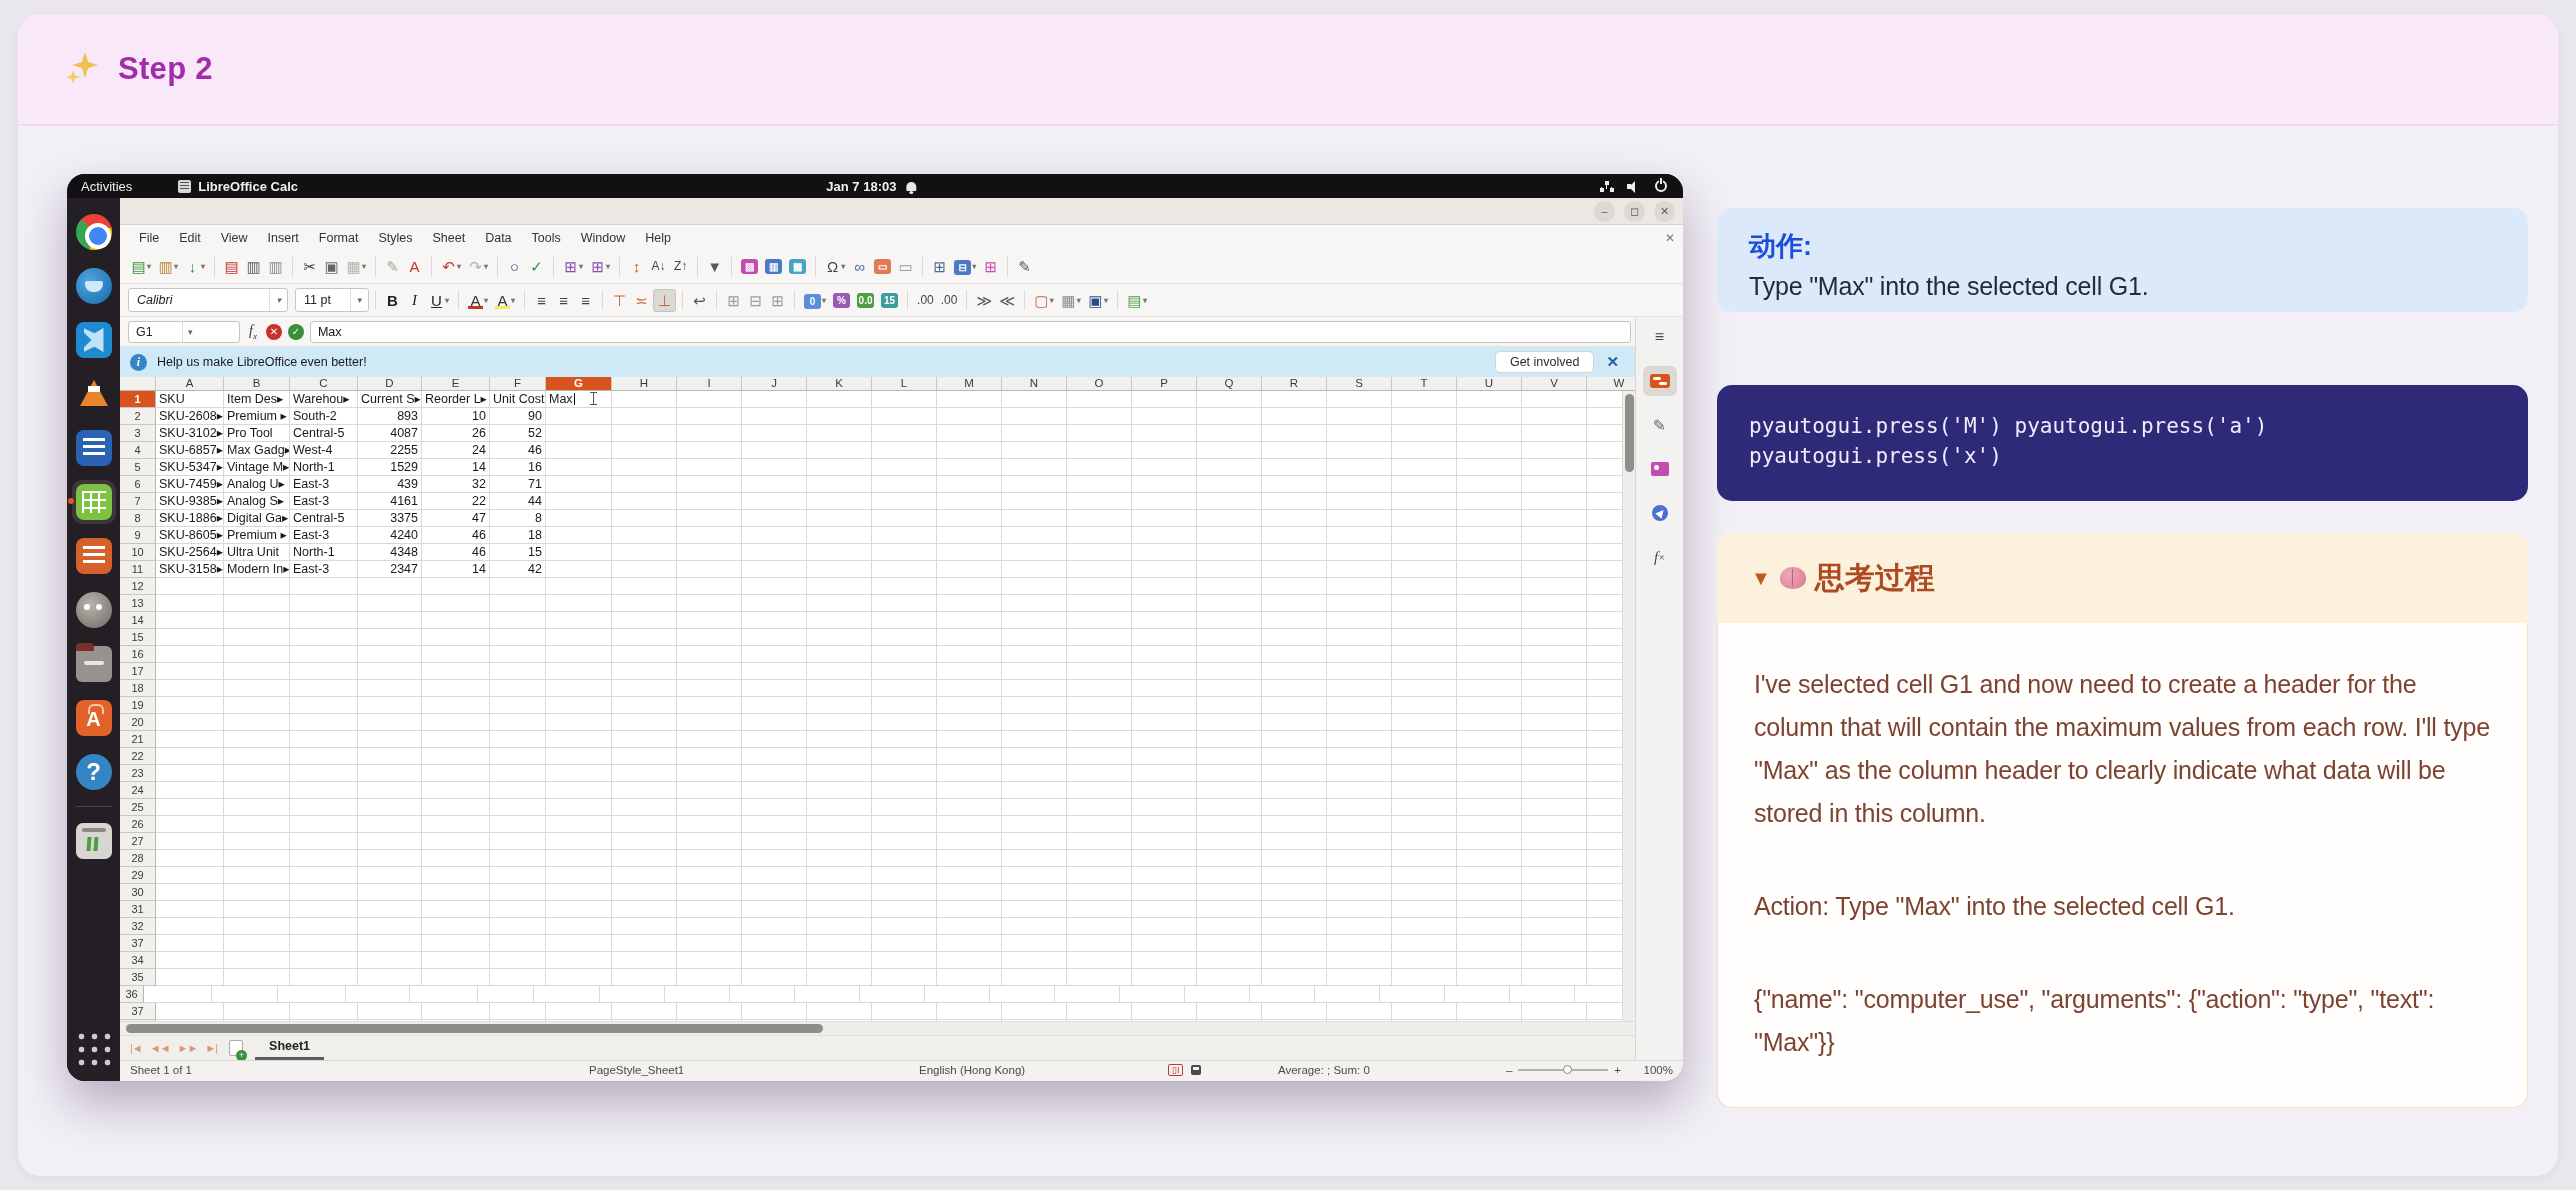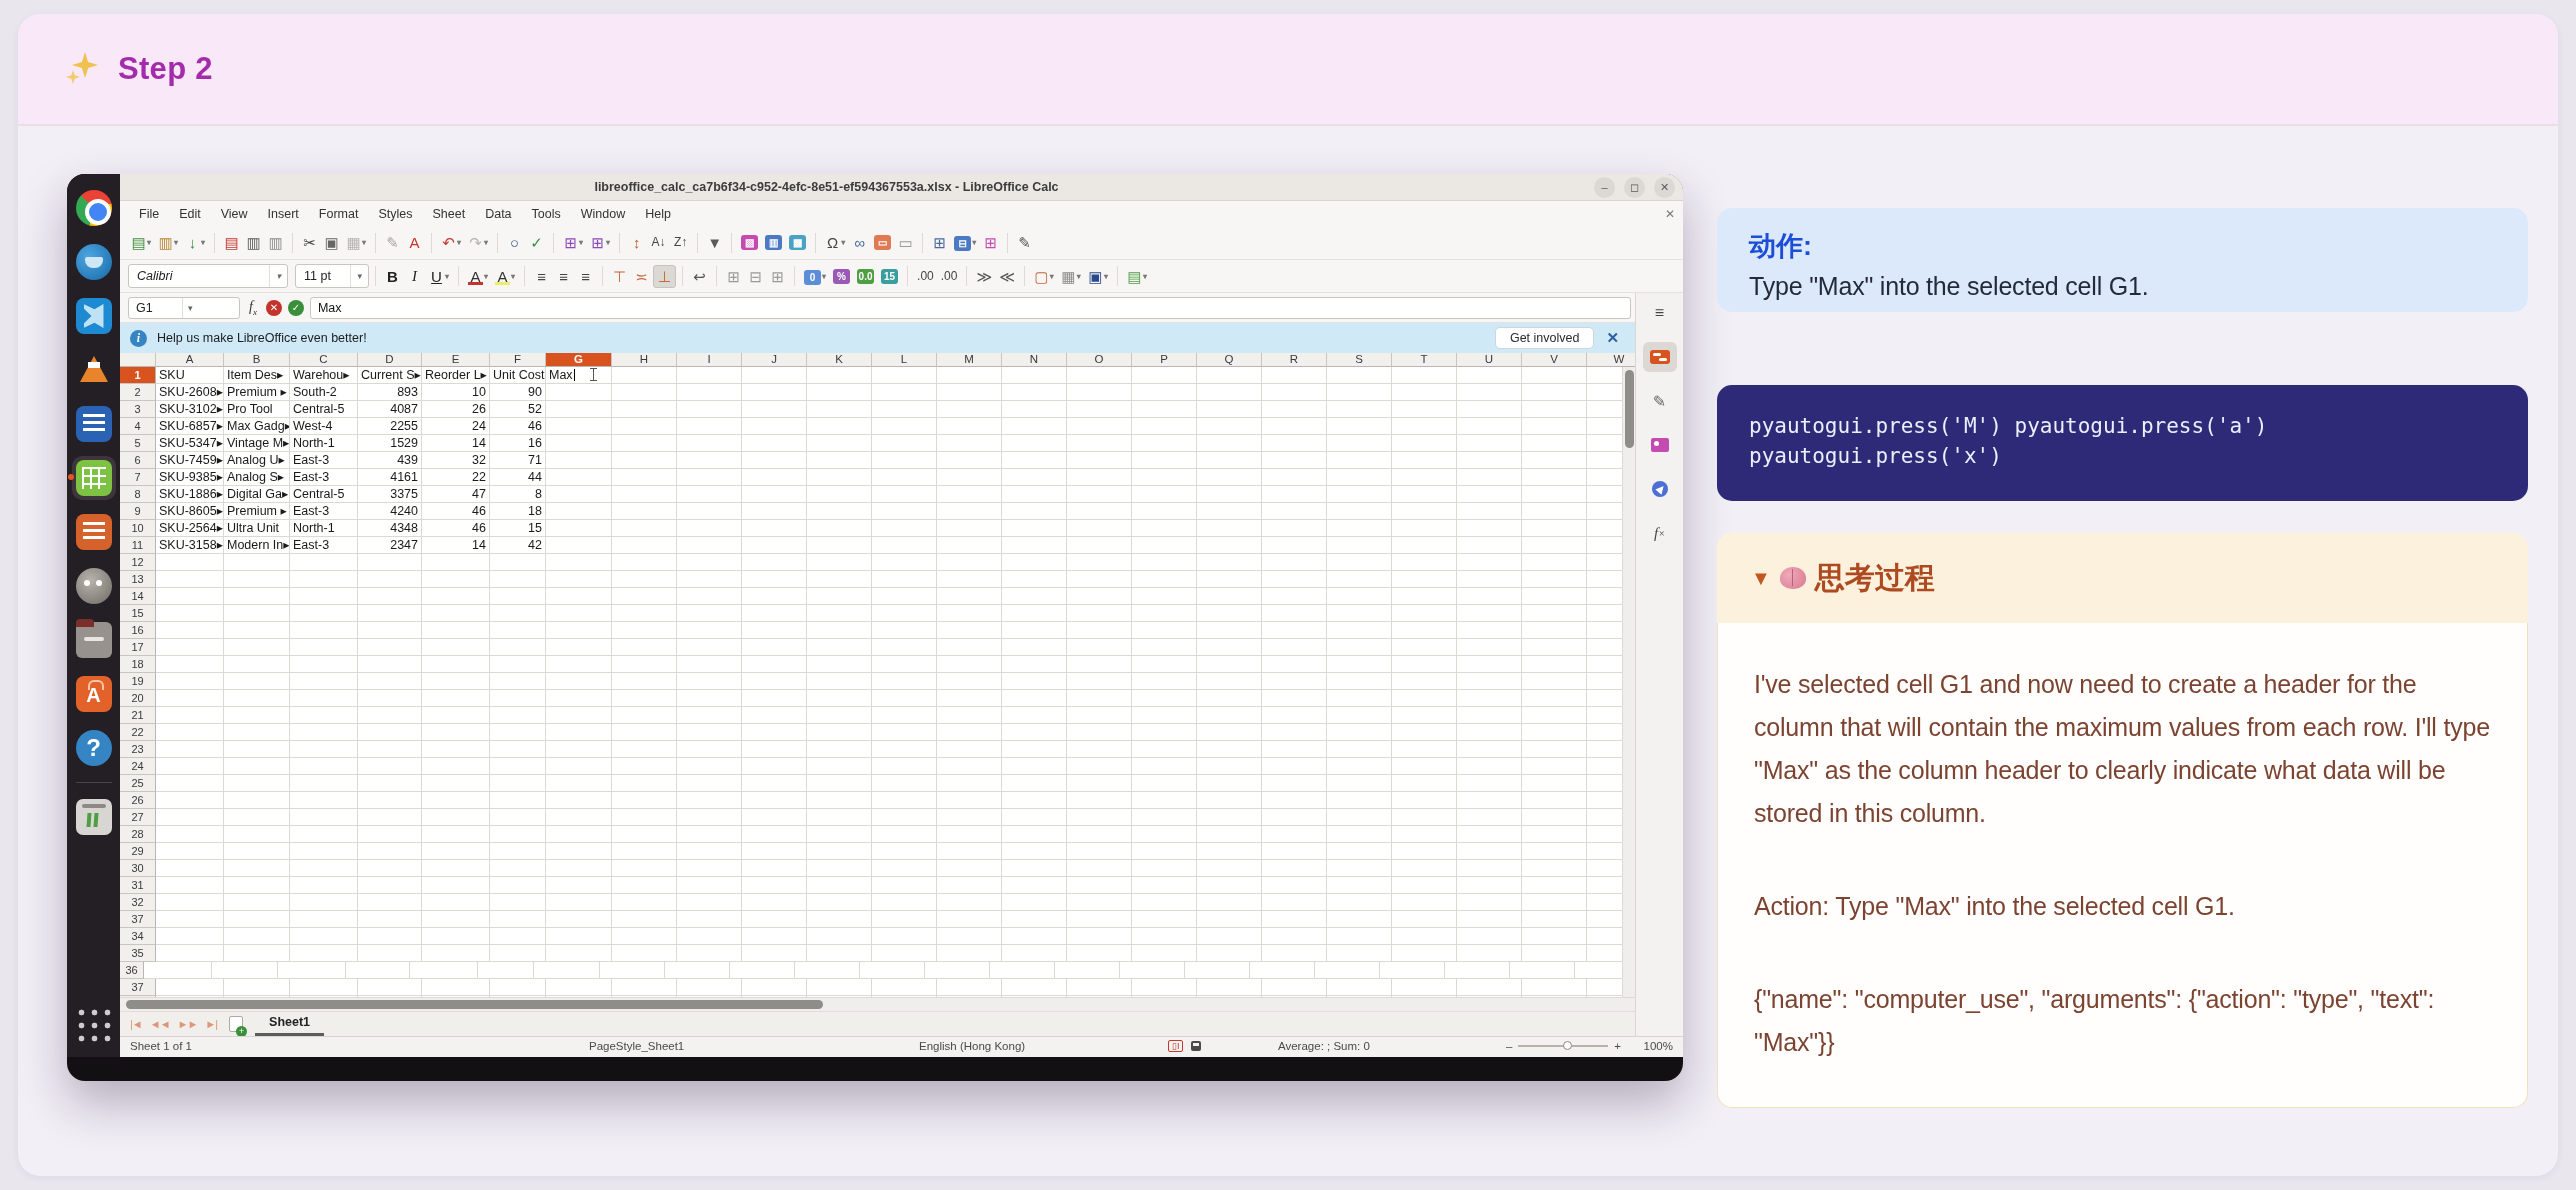--- a/index.html
+++ b/index.html
@@ -191,20 +191,36 @@
   <div class="card-head">
     <span class="sparkle">
         <i class="big"></i>
         <i class="small"></i>
       </span>
     <span class="step-title">Step 2</span>
   </div>
 </div>
 
 <div class="shot">
+  <div class="topbar">
+    <span class="tb-activities">Activities</span>
+    <span class="tb-app">
+      <span class="tb-appicon"></span>
+      <span>LibreOffice Calc</span>
+    </span>
+    <span class="tb-clock">
+      <span>Jan 7 18:03</span>
+      <span class="bell"></span>
+    </span>
+    <span class="tb-right">
+      <span class="icon-net"></span>
+      <span class="icon-vol"></span>
+      <span class="icon-pow"></span>
+    </span>
+  </div>
   <div class="desktop-body">
     <div class="dock" id="dock">
         <div class="dock-item">
           <span class="di di-chrome"></span>
         </div>
         <div class="dock-item">
           <span class="di di-thunderbird"></span>
         </div>
         <div class="dock-item">
           <span class="di di-code"></span>
@@ -236,21 +252,20 @@
         <div class="dock-sep"></div>
         <div class="dock-item">
           <span class="di di-trash"></span>
         </div>
         <div class="dock-item dock-bottom">
           <span class="di di-appgrid"></span>
         </div>
       </div>
     <div class="window">
       <div class="titlebar">
-        <span class="title-text">libreoffice_calc_ca7b6f34-c952-4efc-8e51-ef594367553a.xlsx - LibreOffice Calc</span>
         <span class="win-btns" id="winbtns">
             <span class="wbtn">–</span>
             <span class="wbtn">◻</span>
             <span class="wbtn">✕</span>
           </span>
       </div>
       <div class="menubar" id="menubar">
           <span class="menu-item">File</span>
           <span class="menu-item">Edit</span>
           <span class="menu-item">View</span>

